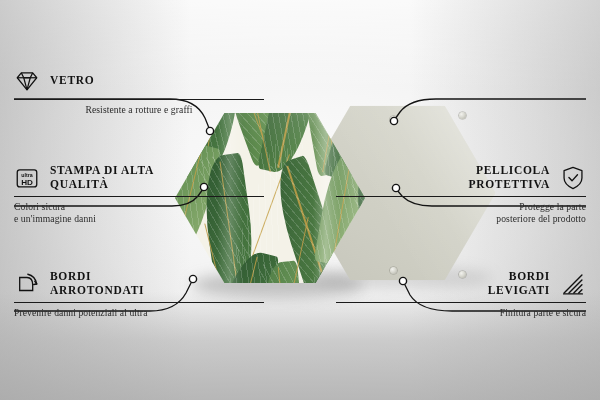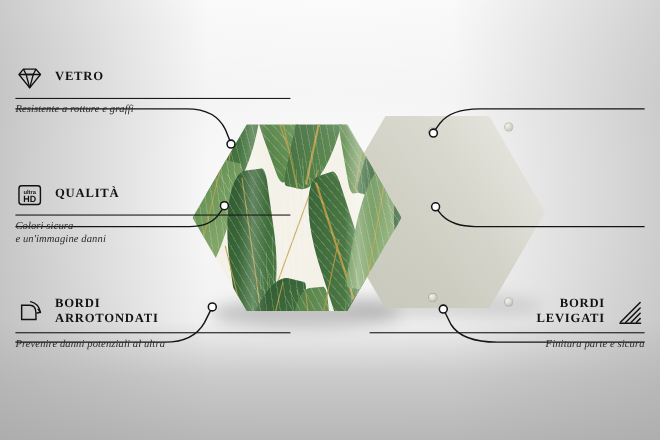--- a/index.html
+++ b/index.html
@@ -74,21 +74,21 @@
   .c-head{display:flex;align-items:center;gap:10px;}
   .callout.right .c-head{flex-direction:row-reverse;}
   .c-title{
     font-family:"Liberation Serif",serif;
     font-size:11.5px;line-height:13.5px;letter-spacing:.7px;
     color:#121212;text-transform:uppercase;font-weight:700;
   }
   .c-rule{height:1px;background:#1a1a1a;margin-top:5px;}
   .c-sub{
     font-family:"Liberation Serif",serif;
-    font-size:9.6px;line-height:11.6px;color:#2a2a2a;margin-top:4px;letter-spacing:.1px;font-style:italic;
+    font-size:9.6px;line-height:11.6px;color:#2a2a2a;margin-top:4px;letter-spacing:.1px;
   }
   .ic{width:26px;height:26px;flex:0 0 26px;display:block;}
 
   .leaders{position:absolute;left:0;top:0;width:600px;height:400px;pointer-events:none;}
 </style>
 </head>
 <body>
 
 <div class="stage">
 
@@ -264,21 +264,21 @@
     <g fill="#ffffff" stroke="#141414" stroke-width="1.4">
       <circle cx="210" cy="131" r="3.6"></circle>
       <circle cx="204" cy="187" r="3.6"></circle>
       <circle cx="193" cy="279" r="3.6"></circle>
       <circle cx="394" cy="121" r="3.6"></circle>
       <circle cx="396" cy="188" r="3.6"></circle>
       <circle cx="403" cy="281" r="3.6"></circle>
     </g>
   </svg>
 
-  <div class="callout left" style="top:58px;">
+  <div class="callout left" style="top:68px;text-align:center;">
     <div class="c-head">
       <svg class="ic" viewBox="0 0 32 32">
         <g fill="none" stroke="#111" stroke-width="1.5" stroke-linejoin="round">
           <path d="M4 12 L9 6 H23 L28 12 L16 27 Z"></path>
           <path d="M4 12 H28"></path>
             <path d="M9 6 L12 12 L16 27"></path>
             <path d="M23 6 L20 12 L16 27"></path>
           <path d="M12 12 H20"></path>
         </g>
       </svg>
@@ -291,20 +291,21 @@
   </div>
 
   <div class="callout left" style="top:164px;">
     <div class="c-head">
       <svg class="ic" viewBox="0 0 32 32">
         <rect x="4" y="6" width="24" height="21" rx="3" fill="none" stroke="#111" stroke-width="1.6"></rect>
         <text x="16" y="15" text-anchor="middle" font-family="Liberation Sans, sans-serif" font-size="6.5" font-weight="bold" fill="#111">ultra</text>
         <text x="16" y="24" text-anchor="middle" font-family="Liberation Sans, sans-serif" font-size="10" font-weight="bold" fill="#111">HD</text>
       </svg>
       <div>
+        <div class="c-title">STAMPA DI ALTA</div>
         <div class="c-title">QUALITÀ</div>
       </div>
     </div>
     <div class="c-rule"></div>
     <div class="c-sub">
       <div>Colori sicura</div>
       <div>e un'immagine danni</div>
     </div>
   </div>
 
@@ -320,20 +321,37 @@
       <div>
         <div class="c-title">BORDI</div>
         <div class="c-title">ARROTONDATI</div>
       </div>
     </div>
     <div class="c-rule"></div>
     <div class="c-sub">Prevenire danni potenziali al ultra</div>
   </div>
 
 
+  <div class="callout right" style="top:164px;">
+    <div class="c-head">
+      <svg class="ic" viewBox="0 0 32 32">
+        <path d="M16 3 L27 7 V16 Q27 24 16 29 Q5 24 5 16 V7 Z" fill="none" stroke="#111" stroke-width="1.6" stroke-linejoin="round"></path>
+        <path d="M11 15.5 L14.8 19.5 L21.5 12" fill="none" stroke="#111" stroke-width="1.7" stroke-linecap="round" stroke-linejoin="round"></path>
+      </svg>
+      <div>
+        <div class="c-title">PELLICOLA</div>
+        <div class="c-title">PROTETTIVA</div>
+      </div>
+    </div>
+    <div class="c-rule"></div>
+    <div class="c-sub">
+      <div>Protegge la parte</div>
+      <div>posteriore del prodotto</div>
+    </div>
+  </div>
 
   <div class="callout right" style="top:270px;">
     <div class="c-head">
       <svg class="ic" viewBox="0 0 32 32">
         <g stroke="#111" stroke-width="1.7" stroke-linecap="round">
           <path d="M5 27 L27 5"></path>
           <path d="M11 27 L27 11"></path>
           <path d="M17 27 L27 17"></path>
           <path d="M23 27 L27 23"></path>
           <path d="M4.5 28.2 H27.5"></path>

